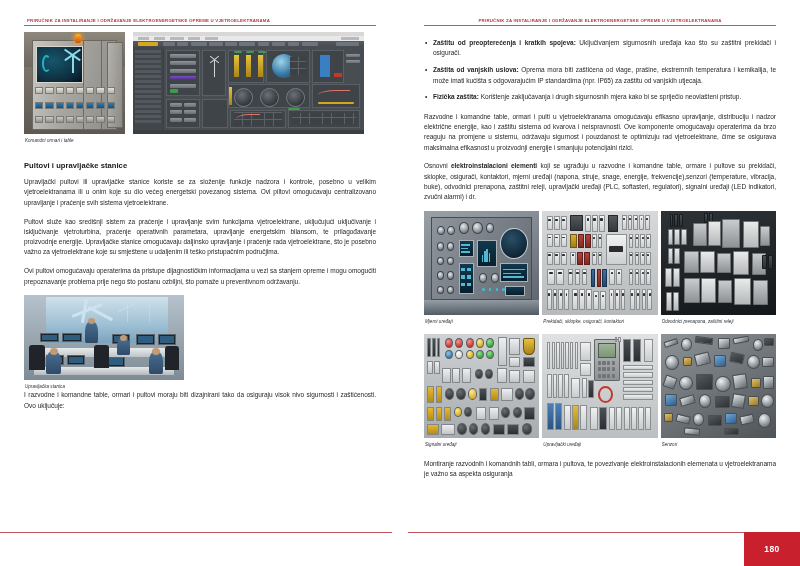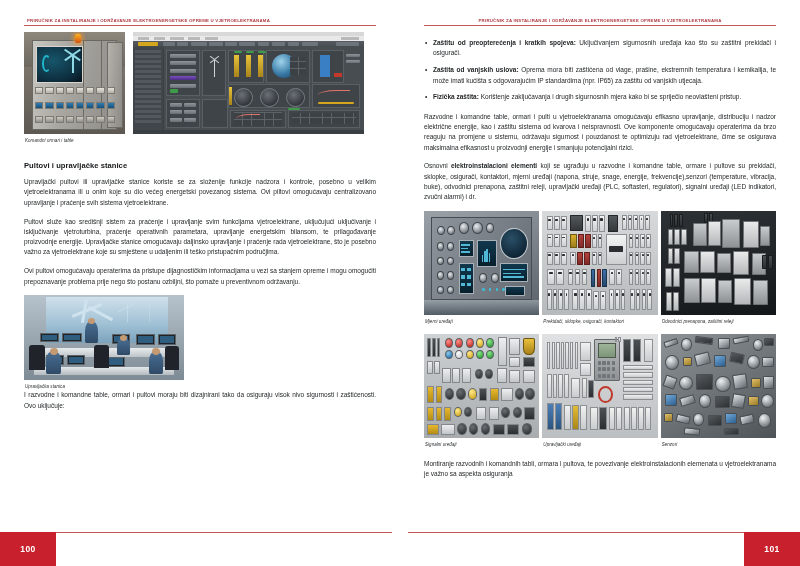--- a/index.html
+++ b/index.html
@@ -480,21 +480,20 @@
           </div>
         </div>
         <div class="caption">Upravljačka stanica</div>
       </div>
 
       <p class="body">I razvodne i komandne table, ormari i pultovi moraju biti dizajnirani tako da osiguraju visok nivo sigurnosti i zaštićenosti. Ovo uključuje:</p>
 
     </div>
 
     <div class="foot-rule"></div>
-    <div class="folio folio-left">100</div>
   </div>
 
   <div class="page page-right">
     <div class="page-inner">
 
       <div class="rh">
         <div class="rh-text">PRIRUČNIK ZA INSTALIRANJE I ODRŽAVANJE ELEKTROENERGETSKE OPREME U VJETROELEKTRANAMA</div>
         <div class="rh-rule"></div>
       </div>
 
@@ -985,16 +984,16 @@
         <div class="caption">Signalni uređaji</div>
         <div class="caption">Upravljački uređaji</div>
         <div class="caption">Senzori</div>
       </div>
 
       <p class="body" style="margin-top:11px;text-align:left">Montiranje razvodnih i komandnih tabli, ormara i pultova, te povezivanje elektroinstalacionih elemenata u vjetroelektranama je važno sa aspekta osiguranja</p>
 
     </div>
 
     <div class="foot-rule"></div>
-    <div class="folio folio-right">101</div>
+    <div class="folio folio-right">180</div>
   </div>
 
 </div>
 
 </body></html>

